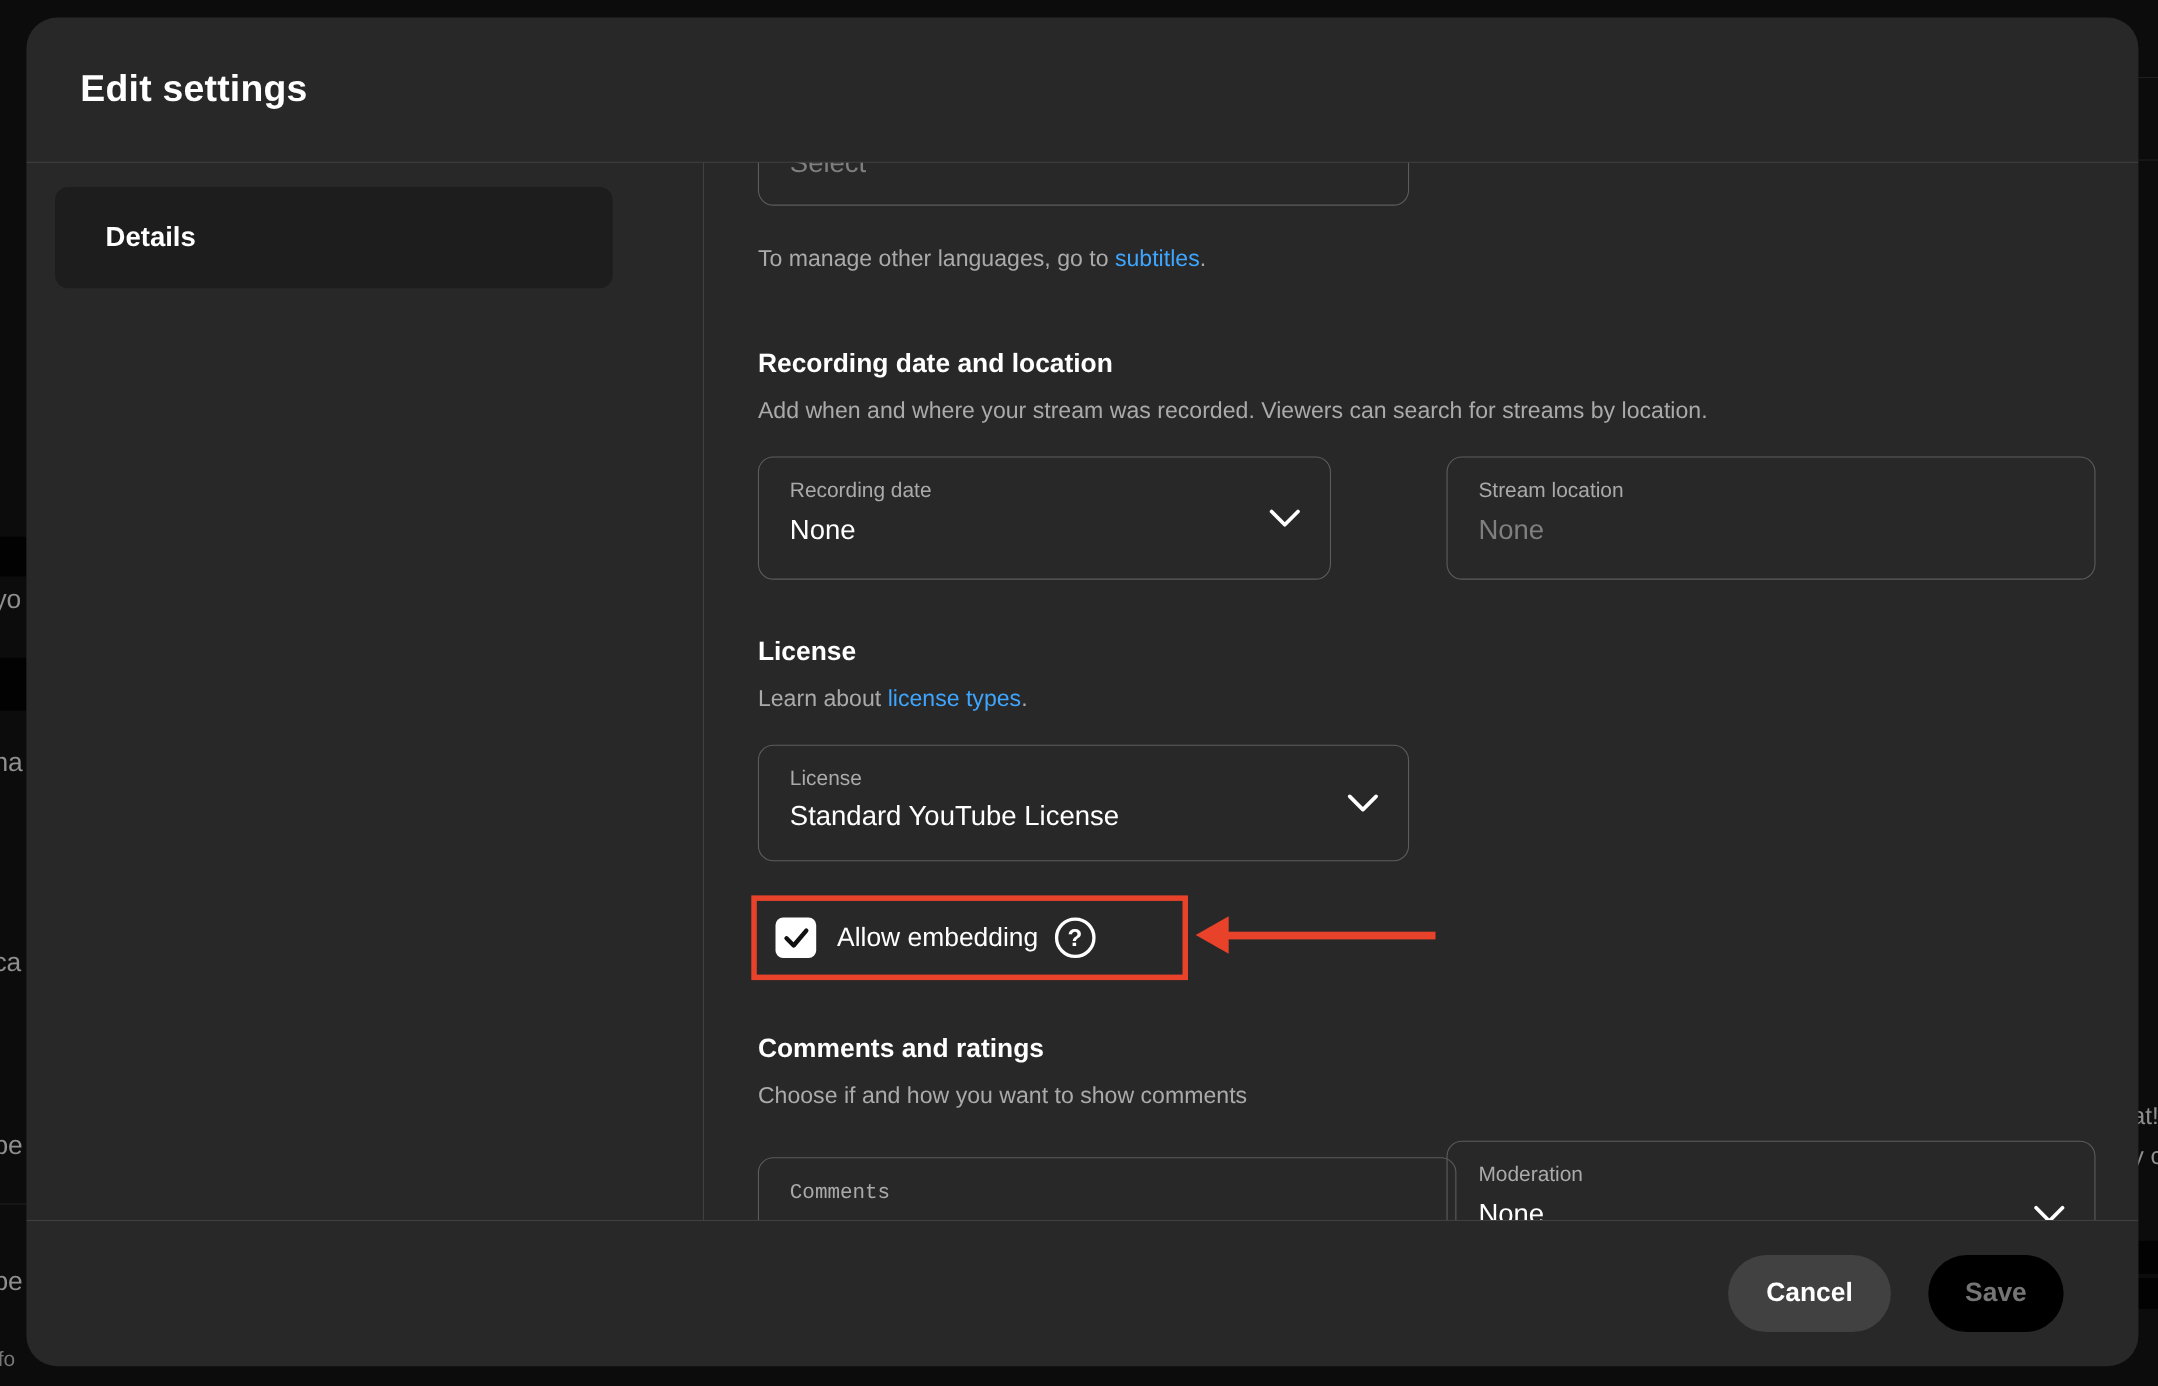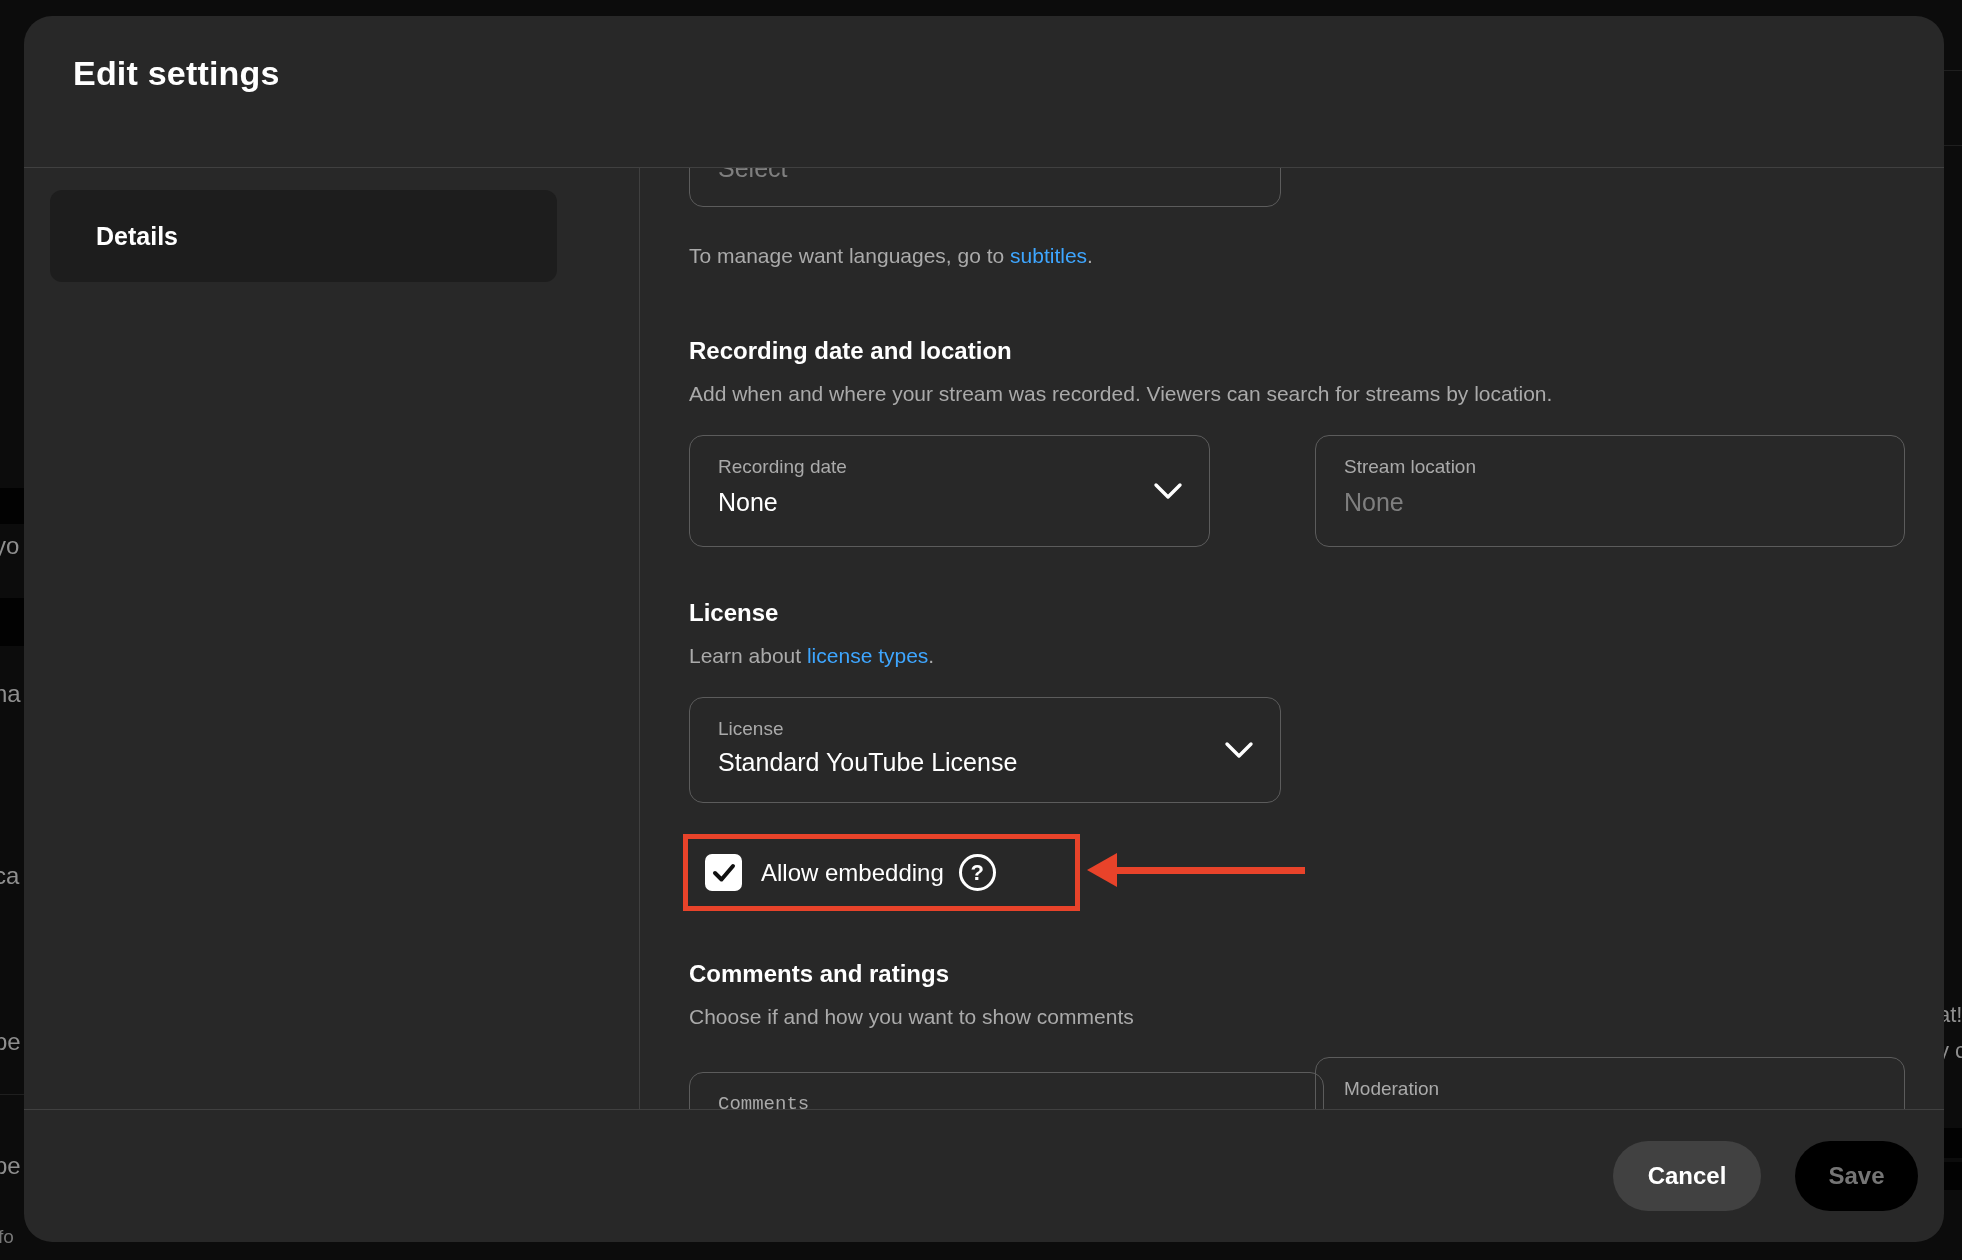--- a/index.html
+++ b/index.html
@@ -20,23 +20,23 @@
   .backdrop-line { position:absolute; z-index:1; background:#1f1f1f; height:1px; }
 
   
   .dialog {
     position:absolute; z-index:10; left:24px; top:16px;
     width:1920px; height:1226px;
     background:#282828; border-radius:28px; overflow:hidden;
     display:flex; flex-direction:column;
   }
   .dialog-header {
-    height:114px; flex:0 0 auto;
+    height:132px; flex:0 0 auto;
     border-bottom:1px solid #404040;
-    display:flex; padding-left:49px;margin-top:38px;
+    display:flex; align-items:center; padding-left:49px;
   }
   .dialog-title { font-size:34px; font-weight:700; color:#fff; letter-spacing:0.2px; }
 
   .dialog-main { flex:1 1 auto; display:flex; min-height:0; }
 
   
   .sidebar { width:616px; flex:0 0 auto; border-right:1px solid #404040; }
   .side-item-active {
     margin:22px 0 0 26px; width:507px; height:92px;
     background:#1d1d1d; border-radius:12px;
@@ -86,21 +86,21 @@
   .red-arrow .head {
     position:absolute; left:0; top:0; width:0; height:0;
     border-top:17px solid transparent; border-bottom:17px solid transparent;
     border-right:30px solid #e8432a;
   }
 
   
   .dialog-footer {
     flex:0 0 auto; height:133px; border-top:1px solid #404040;
     display:flex; align-items:center; justify-content:flex-end;
-    padding-right:26px; gap:34px;
+    padding-right:68px; gap:34px;
   }
   .btn {
     height:70px; border:none; border-radius:35px;
     font-family:"Liberation Sans", sans-serif;
     font-size:24px; font-weight:700;
     display:flex; align-items:center; justify-content:center; cursor:pointer;
   }
   .btn-cancel { width:148px; background:#414141; color:#fff; }
   .btn-save  { width:123px; background:#000000; color:#757575; cursor:default; }
 </style>
@@ -140,21 +140,21 @@
       </div>
     </div>
 
     <div class="content">
 
       <div class="field-box" style="left:49px; top:-66px; width:592px; height:105px;">
         <div class="field-value placeholder" style="top:51px;">Select</div>
       </div>
 
       <div class="section-sub" style="left:49px; top:76px;">
-        <span>To manage want languages, go to </span><span class="link">subtitles</span><span>.</span>
+        <span>To manage other languages, go to </span><span class="link">subtitles</span><span>.</span>
       </div>
 
       <div class="section-h" style="left:49px; top:169px;">Recording date and location</div>
       <div class="section-sub" style="left:49px; top:214px;">Add when and where your stream was recorded. Viewers can search for streams by location.</div>
 
       <div class="field-box" style="left:49px; top:267px; width:521px; height:112px;">
         <div class="field-label">Recording date</div>
         <div class="field-value">None</div>
         <svg class="chevron" viewBox="0 0 30 18">
           <polyline points="3,3 15,15 27,3" fill="none" stroke="#ffffff" stroke-width="3.4" stroke-linecap="round" stroke-linejoin="round"></polyline>

